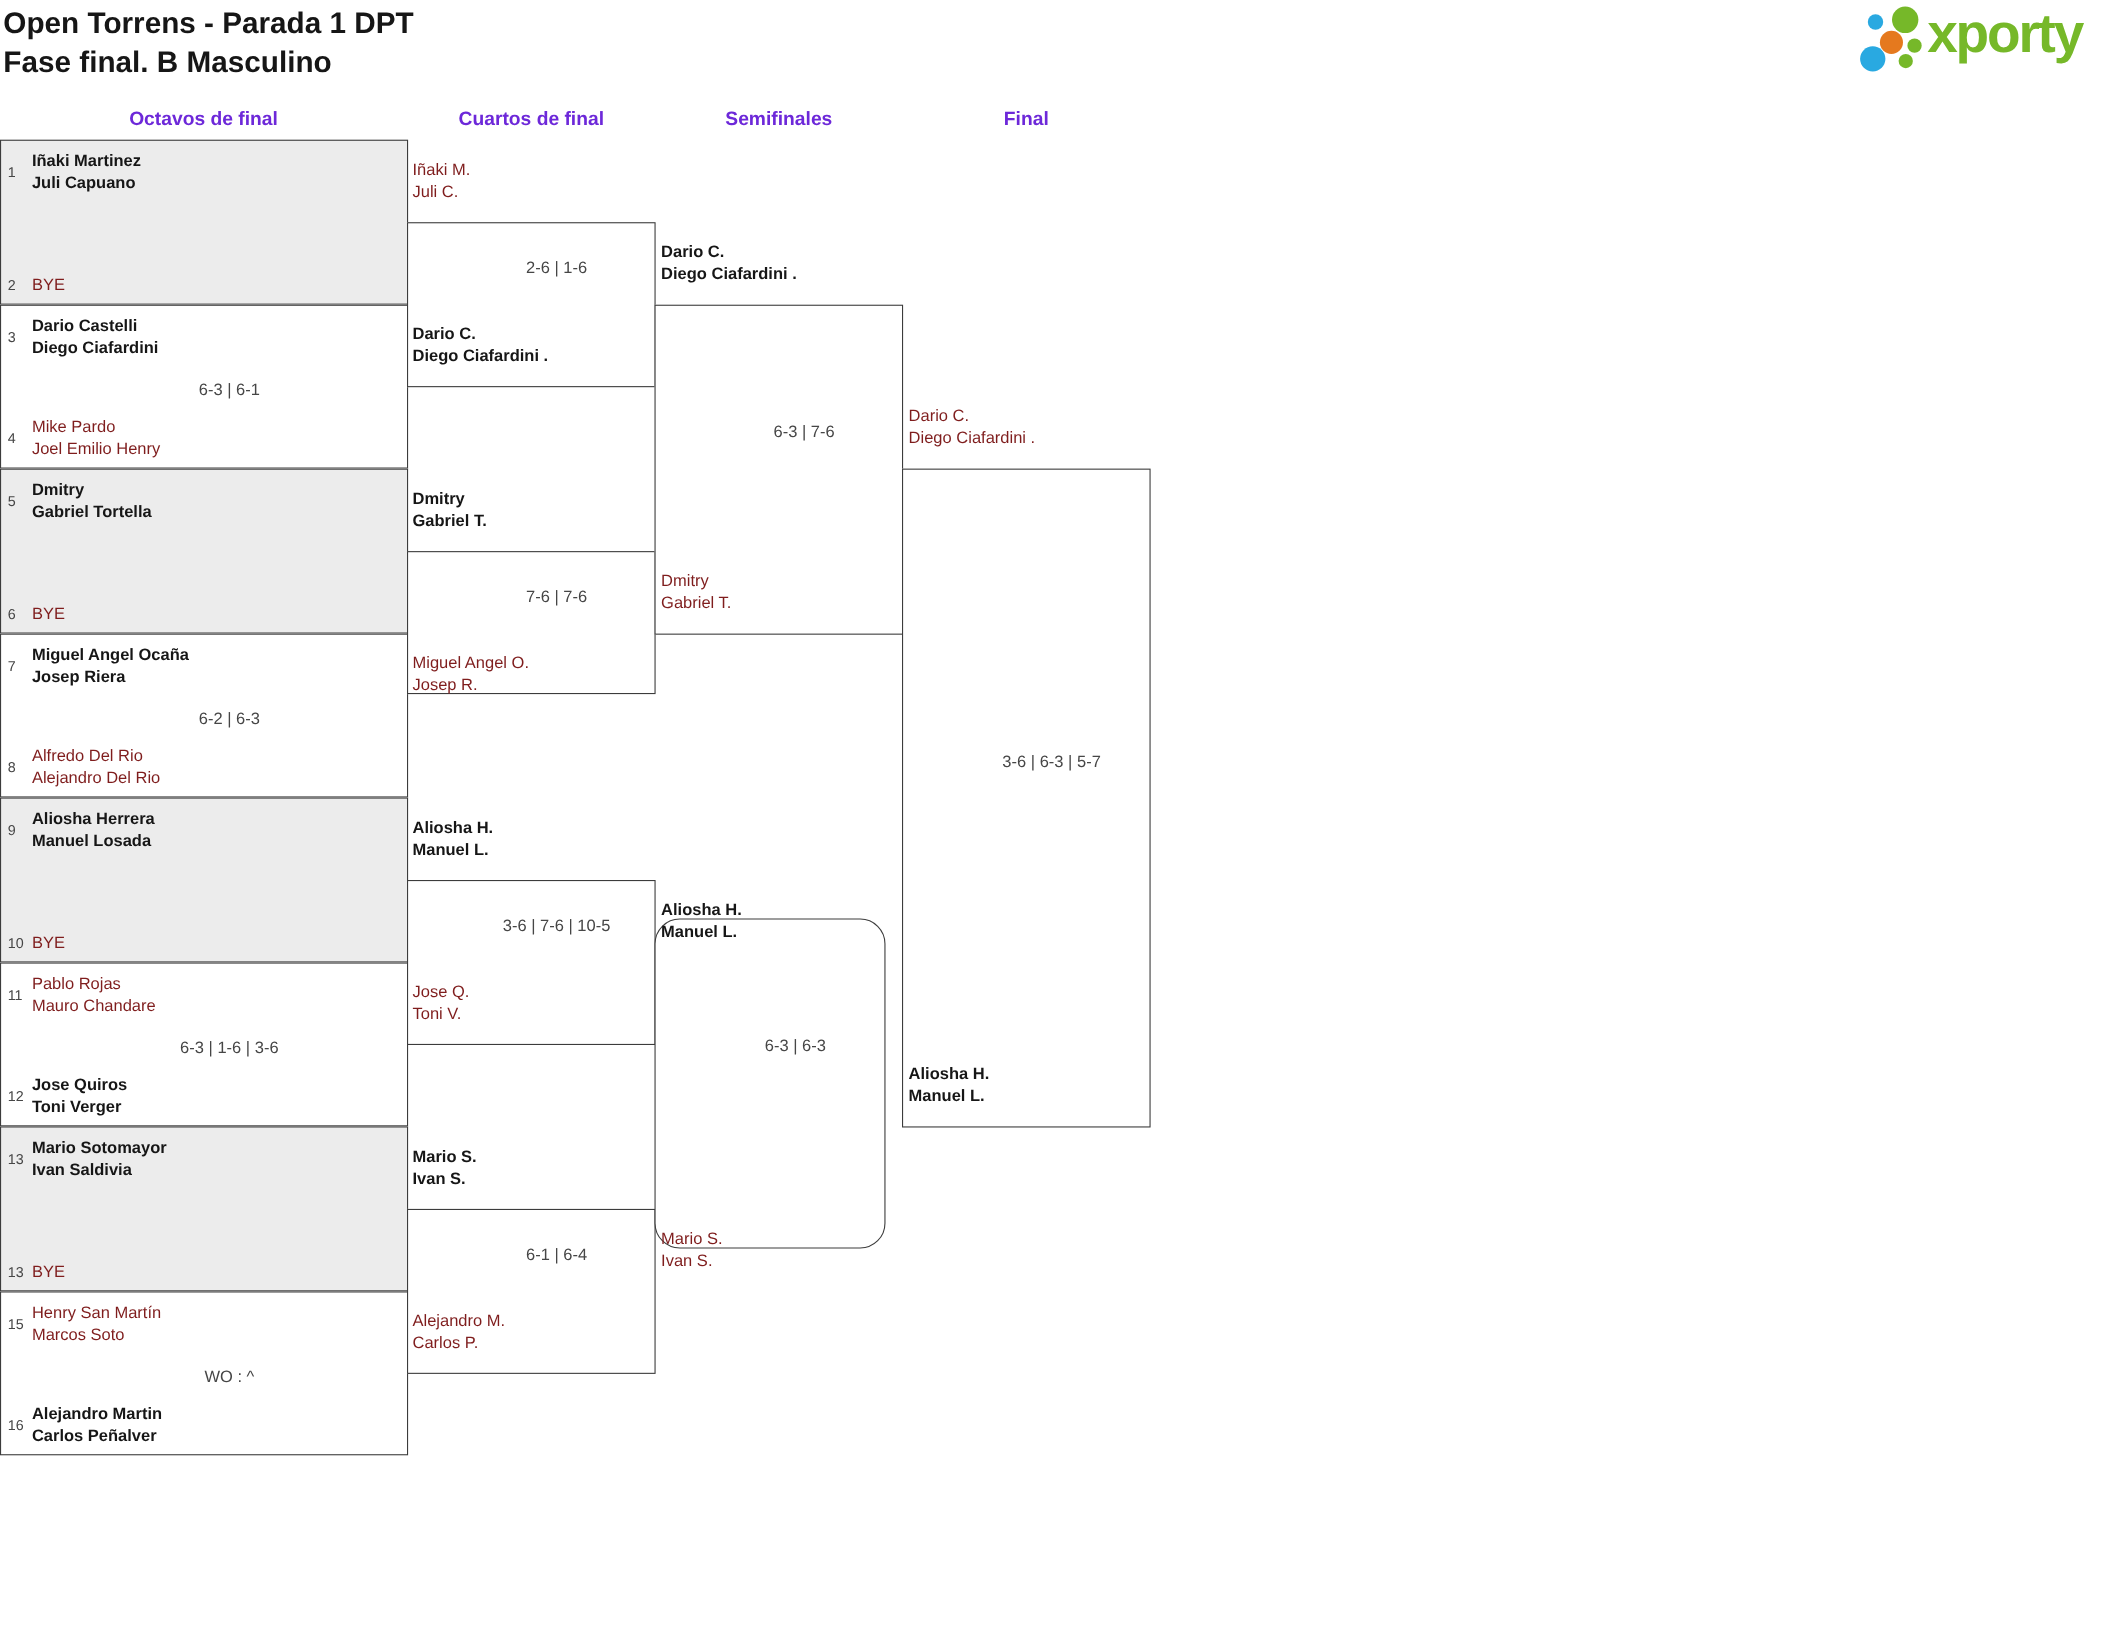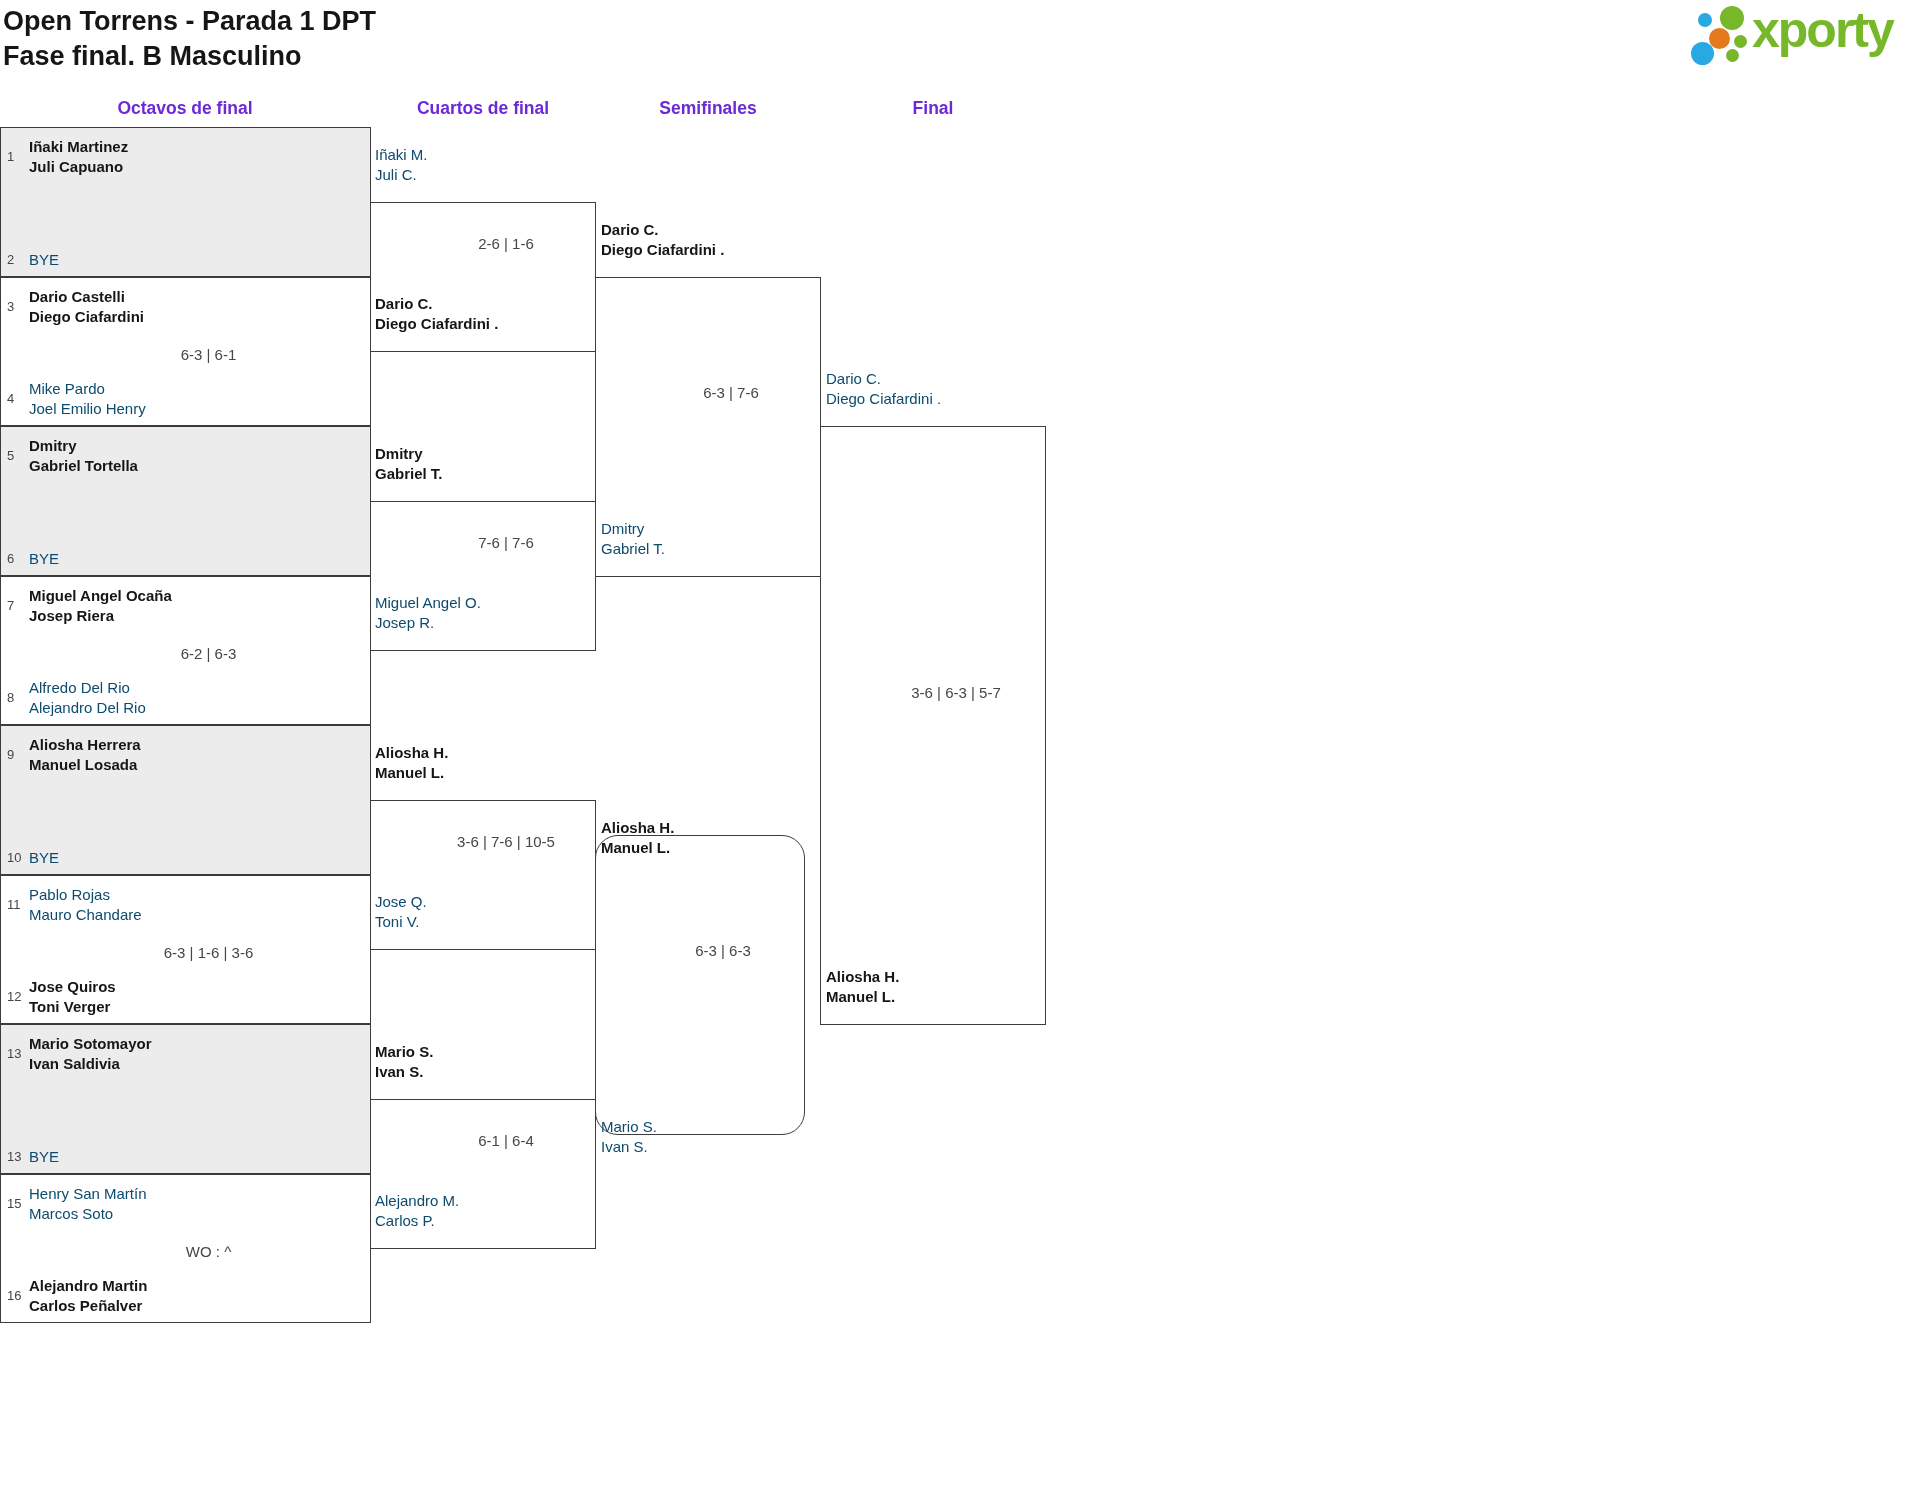--- a/index.html
+++ b/index.html
@@ -7,21 +7,21 @@
         font-family:"Liberation Sans","DejaVu Sans",sans-serif;color:#464646;}
   .title{position:absolute;left:3px;top:4px;font-size:27px;line-height:35px;font-weight:700;color:#161616;}
   .rhead{position:absolute;top:98px;height:22px;text-align:center;font-size:17.5px;font-weight:700;color:#6d28d9;}
   .box{position:absolute;border:1px solid #3c3c3c;box-sizing:border-box;background:#ffffff;}
   .shade{background:#ececec;}
   .slot{position:absolute;left:6px;right:4px;display:flex;align-items:center;}
   .st{top:9px;}
   .sb{bottom:7px;}
   .seed{width:22px;font-size:13px;color:#464646;flex:none;}
   .lines{display:block;flex:1;min-width:0;}
-  .tname{display:block;font-size:15px;line-height:19.5px;color:#0c4a6e;white-space:nowrap;}
+  .tname{display:block;font-size:15px;line-height:19.5px;color:#7f1d1d;white-space:nowrap;}
   .w{font-weight:700;color:#161616;}
   .score{position:absolute;left:0;right:0;text-align:center;font-size:15px;line-height:19px;color:#464646;padding-left:46px;}
   .s16{top:67px;}
   .sqf{top:31px;}
   .ssf{top:105px;}
   .sfi{top:256px;}
   .nb{position:absolute;width:218px;}
   .logo{position:absolute;left:1690px;top:5px;width:225px;height:72px;cursor:pointer;}
   .dot{position:absolute;border-radius:50%;}
   .d-blue{background:#29a9e1;}
@@ -195,21 +195,21 @@
       <span class="lines">
         <span class="tname w">Alejandro Martin</span>
         <span class="tname w">Carlos Peñalver</span>
       </span>
     </div>
   </div>
 
   <div class="box" style="left:370px;top:202px;width:226px;height:150px;">
     <div class="score sqf">2-6 | 1-6</div>
   </div>
-  <div class="box" style="left:370px;top:501px;width:226px;height:150px;">
+  <div class="box" style="left:370px;top:501px;width:226px;height:130px;">
     <div class="score sqf">7-6 | 7-6</div>
   </div>
   <div class="box" style="left:370px;top:800px;width:226px;height:150px;">
     <div class="score sqf">3-6 | 7-6 | 10-5</div>
   </div>
   <div class="box" style="left:370px;top:1099px;width:226px;height:150px;">
     <div class="score sqf">6-1 | 6-4</div>
   </div>
 
   <div class="nb" style="left:375px;top:145px;">

